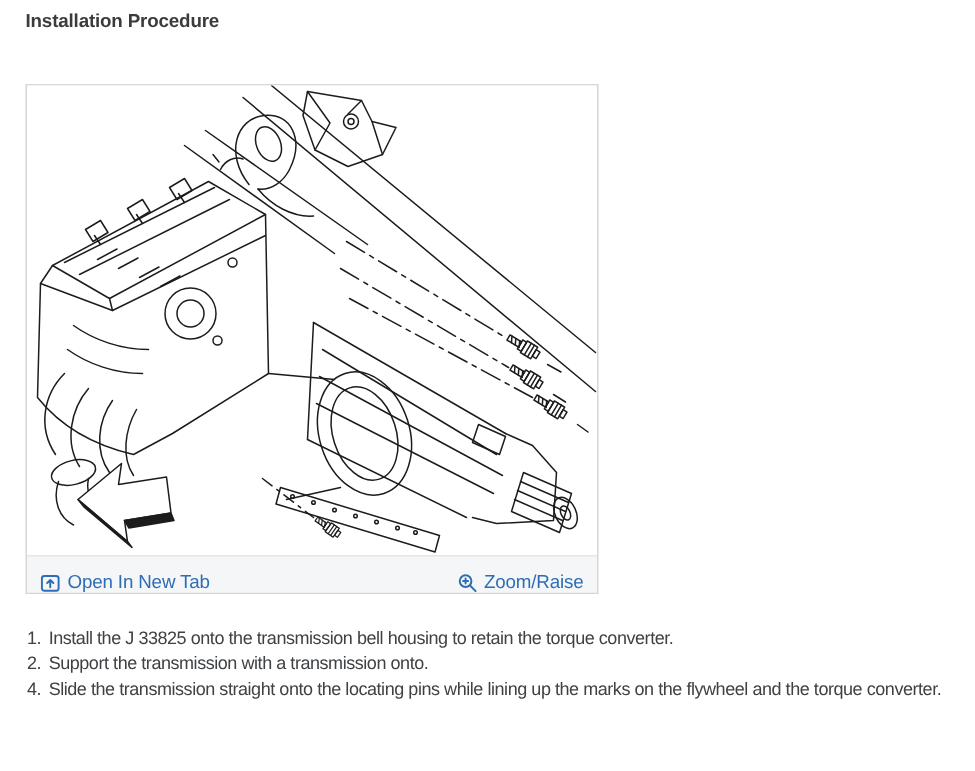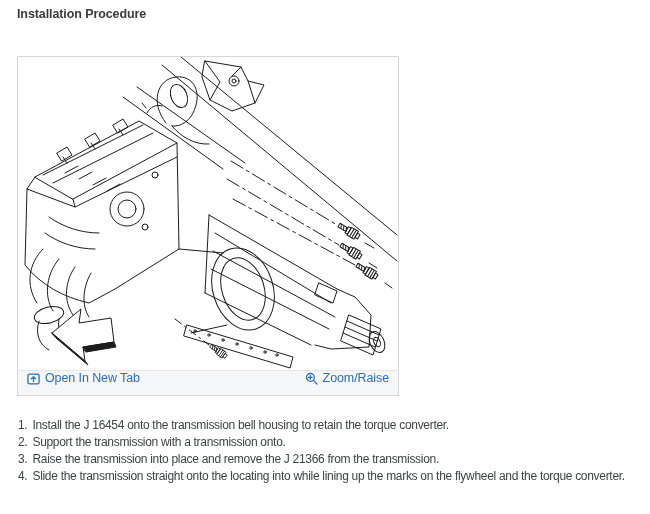--- a/index.html
+++ b/index.html
@@ -12,21 +12,21 @@
     color:#3b3b3b;letter-spacing:-0.1px;
   }
   .figure-panel{
     margin:35px 0 0 17px;width:380px;
     border:1px solid #d6d6d6;background:#fff;box-sizing:content-box;
   }
   .diagram{width:380px;height:313px;position:relative;background:#fff;}
   .diagram svg{display:block;width:100%;height:100%;}
   .figure-toolbar{
     height:25px;background:#f5f6f8;border-top:1px solid #e4e6e9;
-    display:flex;align-items:flex-start;justify-content:space-between;
+    display:flex;align-items:flex-end;justify-content:space-between;
     padding:0 9px;box-sizing:border-box;
   }
   .tb-link{
     display:flex;align-items:center;gap:5px;
     color:#2e6db4;font-size:12.5px;text-decoration:none;cursor:pointer;
     letter-spacing:-0.1px;
   }
   .tb-icon{display:flex;align-items:center;}
   .steps{
     margin:21px 0 0 18px;font-size:12px;color:#3f4245;letter-spacing:-0.3px;
@@ -166,26 +166,23 @@
             <path d="M9,9 L13,13 M4,5.8 h3.6 M5.8,4 v3.6"></path>
           </svg>
         </span>
         <span>Zoom/Raise</span>
       </a>
     </div>
   </div>
 
   <div class="steps">
     <div class="step">
-      <span class="num">1.</span><span>Install the J 16454 onto the transmission bell housing to retain the torque converter.</span>
+      <span class="num">1.</span><span>Install the J 33825 onto the transmission bell housing to retain the torque converter.</span>
     </div>
     <div class="step">
       <span class="num">2.</span><span>Support the transmission with a transmission onto.</span>
     </div>
     <div class="step">
-      <span class="num">3.</span><span>Raise the transmission into place and remove the J 21366 from the transmission.</span>
-    </div>
-    <div class="step">
-      <span class="num">4.</span><span>Slide the transmission straight onto the locating into while lining up the marks on the flywheel and the torque converter.</span>
+      <span class="num">4.</span><span>Slide the transmission straight onto the locating pins while lining up the marks on the flywheel and the torque converter.</span>
     </div>
   </div>
 
 </div>
 
 </body></html>

